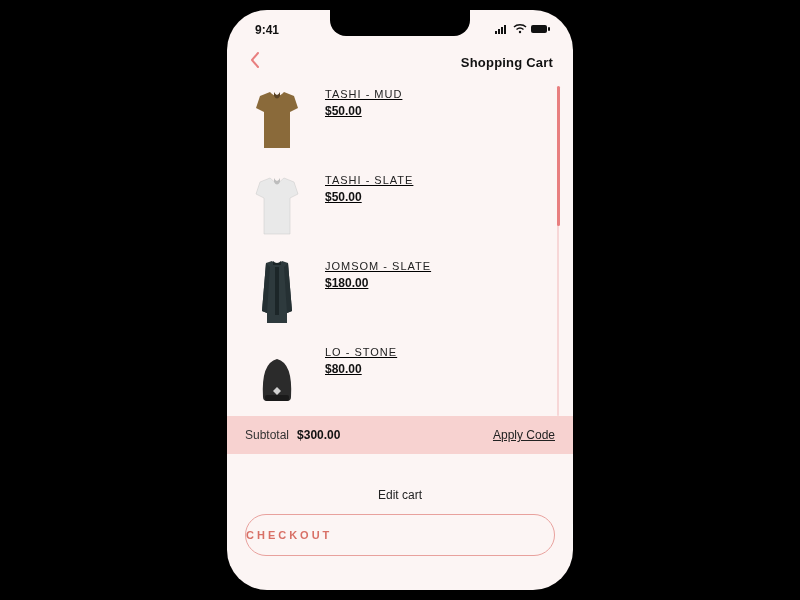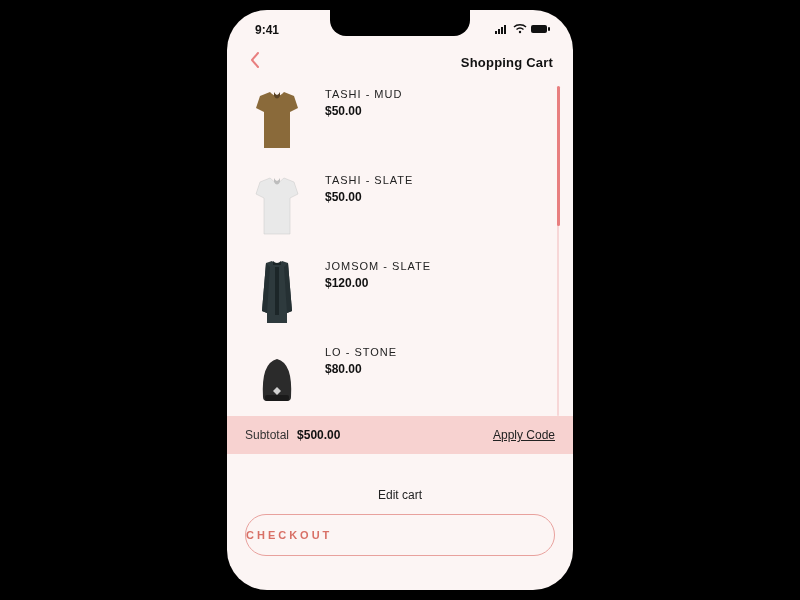--- a/index.html
+++ b/index.html
@@ -59,20 +59,21 @@
     font-size: 13px;
     font-weight: 700;
     color: #111;
     letter-spacing: 0.2px;
   }
   .list {
     position: relative;
     padding: 4px 22px 12px 18px;
     height: 336px;
     overflow: hidden;
+    text-decoration: underline;
   }
   .scrollbar {
     position: absolute;
     right: 14px;
     top: 6px;
     width: 2px;
     height: 330px;
     background: rgba(232,127,127,0.25);
     border-radius: 2px;
   }
@@ -223,21 +224,21 @@
         <svg width="50" height="72" viewBox="0 0 50 72">
           <path d="M14 6 L20 4 Q25 10 30 4 L36 6 L40 54 L35 56 L35 66 L15 66 L15 56 L10 54 Z" fill="#2e3a3d"></path>
           <path d="M14 6 L10 54 L15 56 L18 10 Z" fill="#253033"></path>
           <path d="M36 6 L40 54 L35 56 L32 10 Z" fill="#253033"></path>
           <rect x="23" y="10" width="4" height="48" fill="#1c2628"></rect>
           <path d="M21 4 Q25 8 29 4 L29 8 L21 8 Z" fill="#1c2628"></path>
         </svg>
       </div>
       <div class="info">
         <div class="name">JOMSOM - SLATE</div>
-        <div class="price">$120.00</div>
+        <div class="price">$180.00</div>
       </div>
     </div>
 
     <div class="item">
       <div class="thumb">
         <svg width="48" height="56" viewBox="0 0 48 56">
           <path d="M10 46 Q8 12 24 8 Q40 12 38 46 Q38 50 34 50 L14 50 Q10 50 10 46 Z" fill="#2b2b2b"></path>
           <rect x="12" y="44" width="24" height="6" rx="2" fill="#1a1a1a"></rect>
           <path d="M20 40 L24 36 L28 40 L24 44 Z" fill="#d0d0d0"></path>
         </svg>
@@ -249,21 +250,21 @@
     </div>
 
     <div class="scrollbar">
       <div class="thumb-top"></div>
     </div>
   </div>
 
   <div class="subtotal-bar">
     <div class="subtotal-left">
       <span>Subtotal</span>
-      <span class="subtotal-amount">$500.00</span>
+      <span class="subtotal-amount">$300.00</span>
     </div>
     <span class="apply-code">Apply Code</span>
   </div>
 
   <div class="edit-cart">Edit cart</div>
 
   <div class="checkout-btn">CHECKOUT</div>
 
   <div class="cursor">
     <svg width="16" height="20" viewBox="0 0 16 20">

